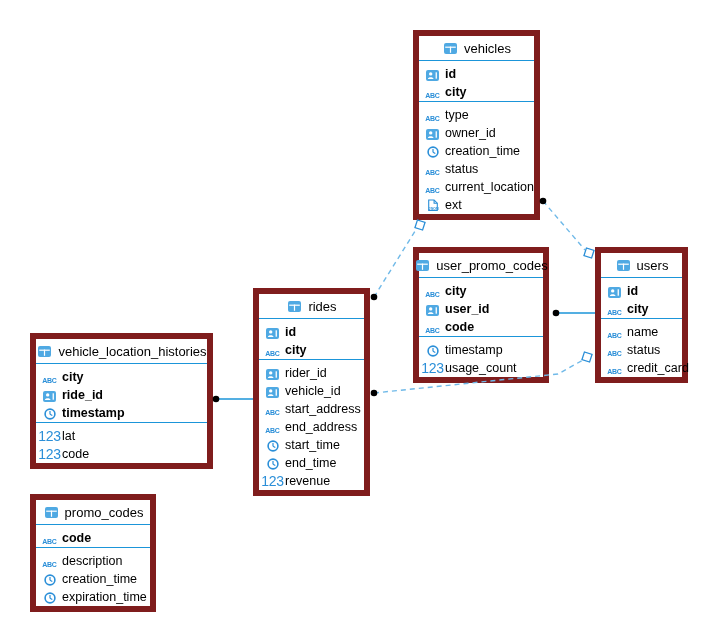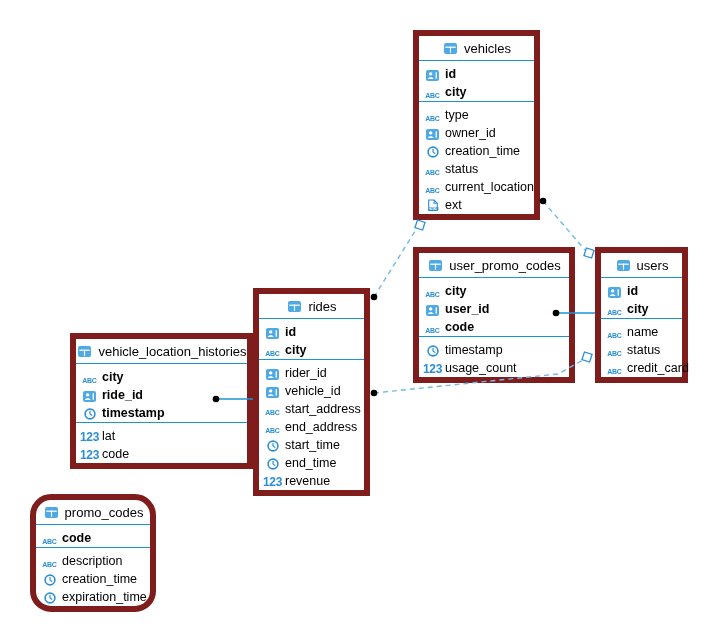--- a/index.html
+++ b/index.html
@@ -19,21 +19,21 @@
   }
   .sec{padding:2px 0;}
   .sec.pk .row{font-weight:700;}
   .sec + .sec{border-top:1.5px solid #1B95D9;}
   .row{
     height:18px;display:flex;align-items:flex-end;gap:4px;
     padding-left:5px;font-size:12.5px;color:#000;white-space:nowrap;
   }
   .icn{width:17px;min-width:17px;display:flex;align-items:center;justify-content:center;}
   .txticon{font-size:7px;font-weight:700;color:#2B8FD8;letter-spacing:-0.3px;line-height:1;}
-  .numicon{font-size:12px;font-weight:700;color:#2B8FD8;letter-spacing:-0.3px;line-height:1;}
+  .numicon{font-size:14px;font-weight:400;color:#2B8FD8;letter-spacing:-0.3px;line-height:1;}
 </style>
 </head>
 <body>
 
 <div id="canvas">
   <svg id="wires">
       <polyline points="543,201 585,250" fill="none" stroke="#6FB9E8" stroke-width="1.4" stroke-dasharray="5 4"></polyline>
       <circle cx="543" cy="201" r="3.3" fill="#000000"></circle>
       <rect x="585" y="249" width="8" height="8" fill="#FFFFFF" stroke="#2B8FD8" stroke-width="1.3" transform="rotate(18 589 253)"></rect>
       <polyline points="374,297 417,228" fill="none" stroke="#6FB9E8" stroke-width="1.4" stroke-dasharray="5 4"></polyline>
@@ -122,21 +122,21 @@
             <svg width="12" height="13" viewBox="0 0 12 13">
               <path d="M1.7 1 h5.4 l3.2 3.2 v7.3 h-8.6 z" fill="none" stroke="#2B8FD8" stroke-width="1.1"></path>
               <path d="M7.1 1 v3.2 h3.2" fill="none" stroke="#2B8FD8" stroke-width="1.1"></path>
               <text x="1.6" y="11" font-size="3.7" font-weight="700" fill="#2B8FD8">JSON</text>
             </svg>
           </span>
           <span>ext</span>
         </div>
       </div>
     </div>
-    <div class="tbl" style="left: 413px; top: 247px; width: 162px;">
+    <div class="tbl" style="left: 413px; top: 247px; width: 136px;">
       <div class="hdr">
         <span class="icn">
           <svg width="13" height="11" viewBox="0 0 13 11">
             <rect x="0" y="0" width="13" height="11" rx="2" fill="#4FA9E3"></rect>
             <rect x="1.2" y="3.6" width="10.6" height="1.2" fill="#fff"></rect>
             <rect x="5.9" y="3.6" width="1.2" height="6.2" fill="#fff"></rect>
           </svg>
         </span>
         <span>user_promo_codes</span>
       </div>
@@ -321,21 +321,21 @@
           <span>end_time</span>
         </div>
         <div class="row">
           <span class="icn">
             <span class="numicon">123</span>
           </span>
           <span>revenue</span>
         </div>
       </div>
     </div>
-    <div class="tbl" style="left: 30px; top: 333px; width: 183px; margin-left: 40px;">
+    <div class="tbl" style="left: 30px; top: 333px; width: 183px;">
       <div class="hdr">
         <span class="icn">
           <svg width="13" height="11" viewBox="0 0 13 11">
             <rect x="0" y="0" width="13" height="11" rx="2" fill="#4FA9E3"></rect>
             <rect x="1.2" y="3.6" width="10.6" height="1.2" fill="#fff"></rect>
             <rect x="5.9" y="3.6" width="1.2" height="6.2" fill="#fff"></rect>
           </svg>
         </span>
         <span>vehicle_location_histories</span>
       </div>
@@ -376,21 +376,21 @@
           <span>lat</span>
         </div>
         <div class="row">
           <span class="icn">
             <span class="numicon">123</span>
           </span>
           <span>code</span>
         </div>
       </div>
     </div>
-    <div class="tbl" style="left: 30px; top: 494px; width: 126px; border-radius: 21px;">
+    <div class="tbl" style="left: 30px; top: 494px; width: 126px;">
       <div class="hdr">
         <span class="icn">
           <svg width="13" height="11" viewBox="0 0 13 11">
             <rect x="0" y="0" width="13" height="11" rx="2" fill="#4FA9E3"></rect>
             <rect x="1.2" y="3.6" width="10.6" height="1.2" fill="#fff"></rect>
             <rect x="5.9" y="3.6" width="1.2" height="6.2" fill="#fff"></rect>
           </svg>
         </span>
         <span>promo_codes</span>
       </div>

